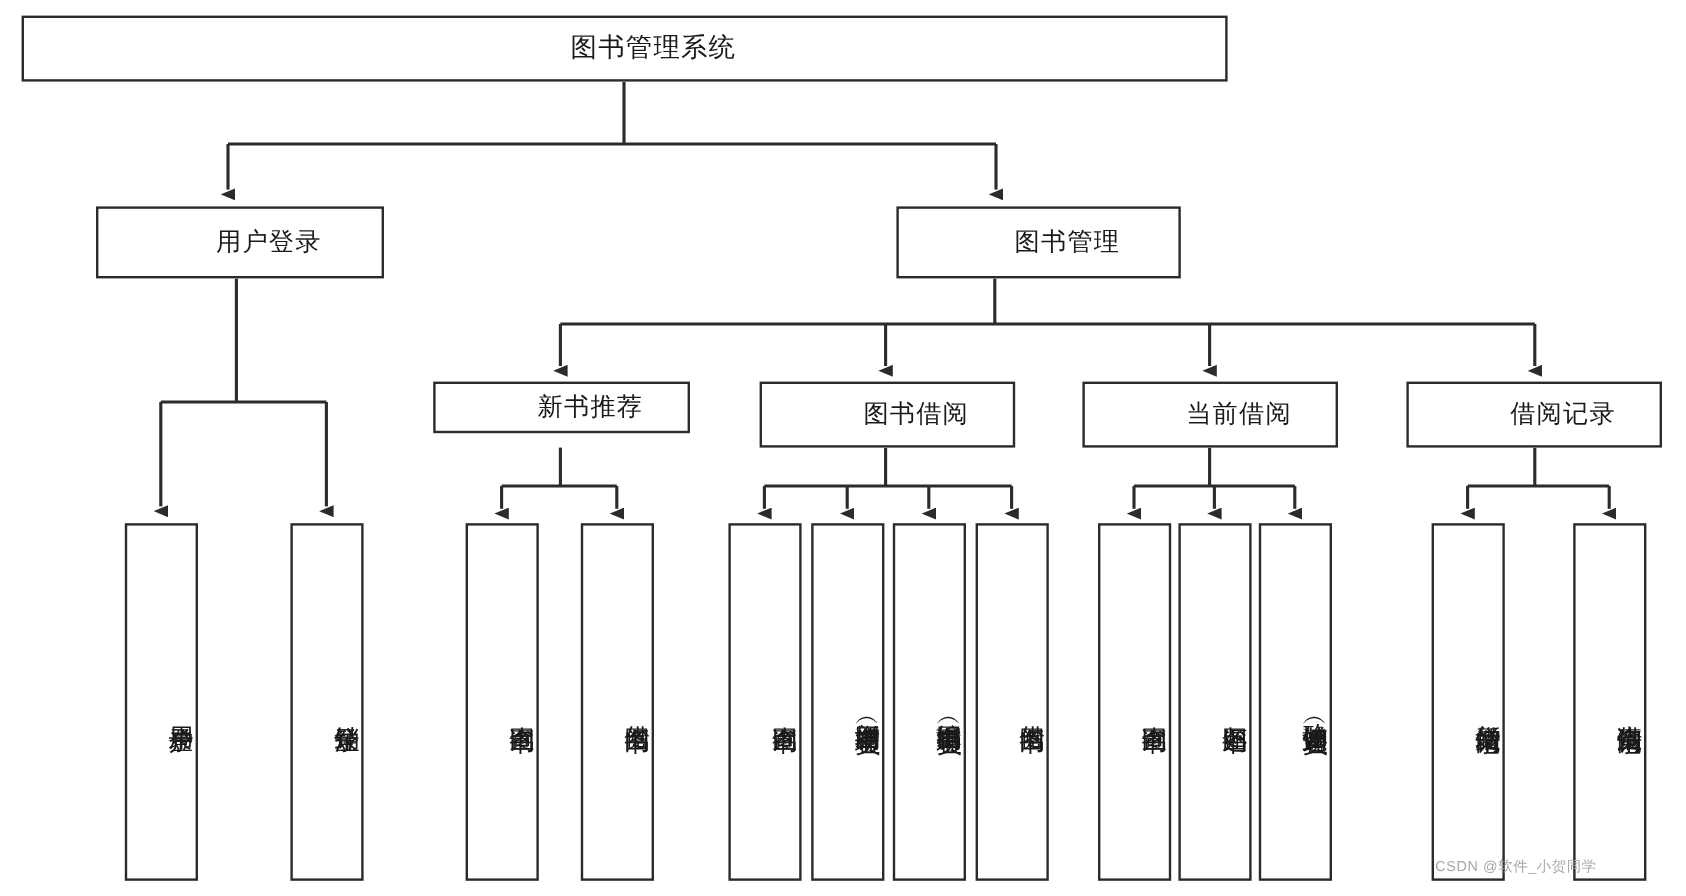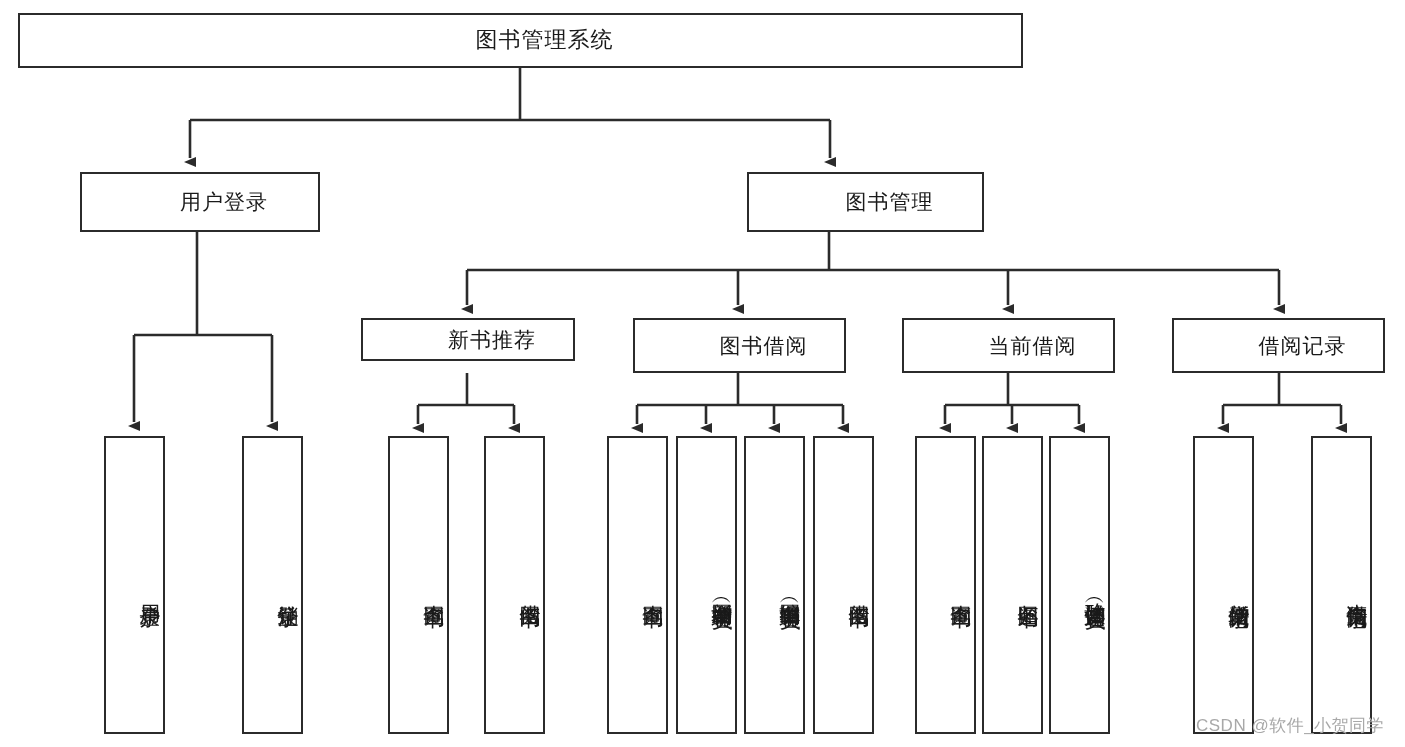--- a/index.html
+++ b/index.html
@@ -53,21 +53,21 @@
     justify-content: center;
     padding-top: 10px;
   }
   .node.vertical .vlabel {
     writing-mode: vertical-rl;
     text-orientation: upright;
     white-space: nowrap;
   }
   .watermark {
     position: absolute;
-    font-size: 17px;
+    font-size: 12px;
     color: #a8a8a8;
     letter-spacing: 0.5px;
     white-space: nowrap;
     user-select: none;
   }
 </style>
 </head>
 <body>
 
 <div id="canvas">

